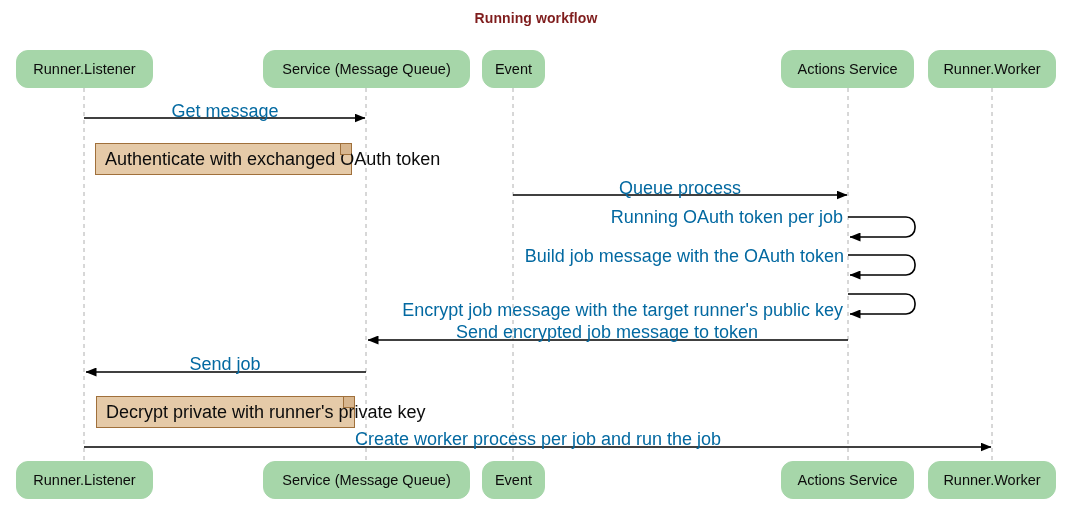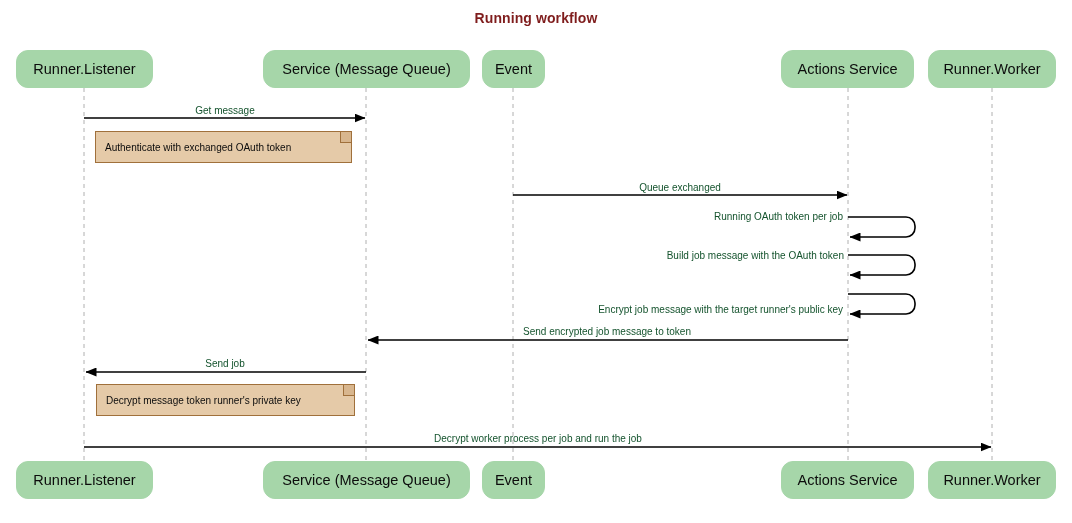--- a/index.html
+++ b/index.html
@@ -50,40 +50,41 @@
     white-space: nowrap;
     height: 38px;
   }
   .note-box {
     position: absolute;
     box-sizing: border-box;
     background: #e5caa8;
     border: 1px solid #a0703b;
     display: flex;
     align-items: center;
-    font-size: 10px;
+    font-size: 18px;
     color: #0c0c0c;
     white-space: nowrap;
     height: 32px;
     padding-left: 9px;
+    margin-top: 12px;
   }
   .note-fold {
     position: absolute;
     top: 0;
     right: 0;
     width: 10px;
     height: 10px;
     background: #d8b68e;
     border-left: 1px solid #a0703b;
     border-bottom: 1px solid #a0703b;
   }
   .msg-label {
     position: absolute;
-    font-size: 10px;
-    color: #14532d;
+    font-size: 18px;
+    color: #0369a1;
     white-space: nowrap;
     line-height: 14px;
   }
   .msg-label.center { transform: translateX(-50%); }
   .msg-label.right-align { transform: translateX(-100%); }
 </style>
 </head>
 <body>
 
 <div id="diagram-root">
@@ -148,28 +149,28 @@
       <div class="participant-box" style="left: 928px; top: 461px; width: 128px;">
         <span>Runner.Worker</span>
       </div>
     </div>
   <div id="notes-layer">
       <div class="note-box" style="left: 95px; top: 131px; width: 257px;">
         <span>Authenticate with exchanged OAuth token</span>
         <span class="note-fold"></span>
       </div>
       <div class="note-box" style="left: 96px; top: 384px; width: 259px;">
-        <span>Decrypt message token runner's private key</span>
+        <span>Decrypt private with runner's private key</span>
         <span class="note-fold"></span>
       </div>
     </div>
   <div id="labels-layer">
       <div class="msg-label center" style="left: 225px; top: 104px;">Get message</div>
-      <div class="msg-label center" style="left: 680px; top: 181px;">Queue exchanged</div>
+      <div class="msg-label center" style="left: 680px; top: 181px;">Queue process</div>
       <div class="msg-label right-align" style="left: 843px; top: 210px;">Running OAuth token per job</div>
       <div class="msg-label right-align" style="left: 844px; top: 249px;">Build job message with the OAuth token</div>
       <div class="msg-label right-align" style="left: 843px; top: 303px;">Encrypt job message with the target runner's public key</div>
       <div class="msg-label center" style="left: 607px; top: 325px;">Send encrypted job message to token</div>
       <div class="msg-label center" style="left: 225px; top: 357px; text-align: right;">Send job</div>
-      <div class="msg-label center" style="left: 538px; top: 432px;">Decrypt worker process per job and run the job</div>
+      <div class="msg-label center" style="left: 538px; top: 432px;">Create worker process per job and run the job</div>
     </div>
 
 </div>
 
 </body></html>

